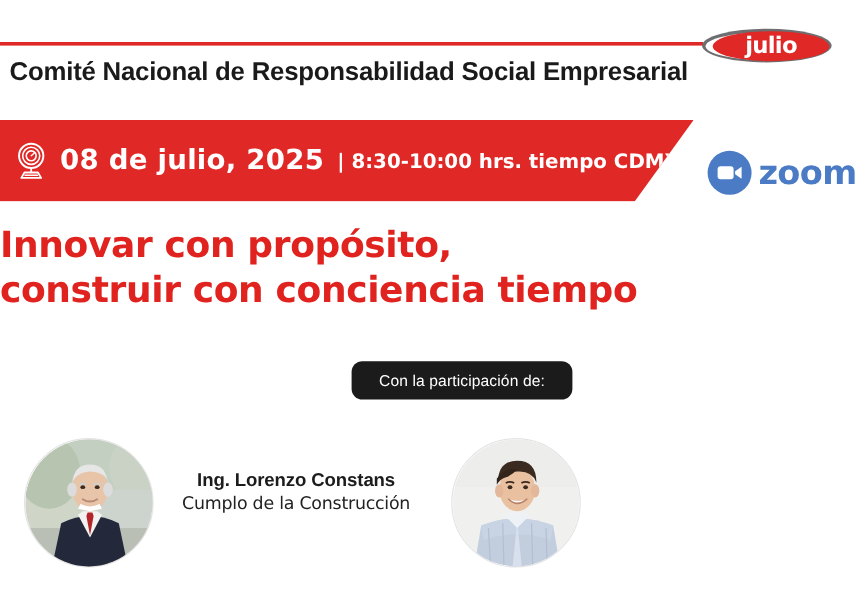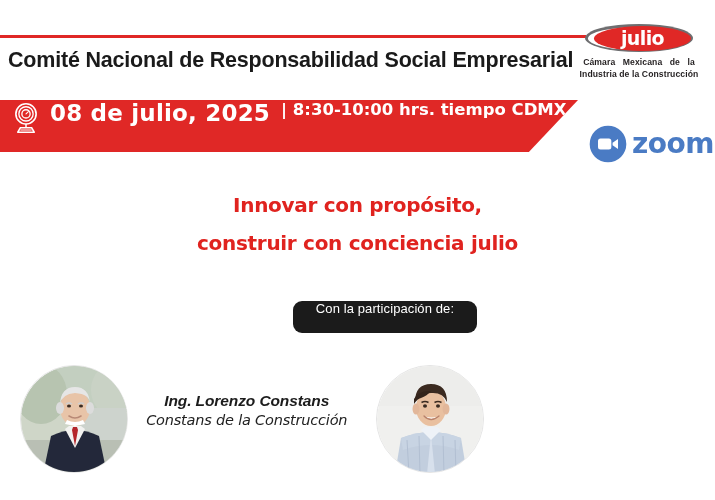--- a/index.html
+++ b/index.html
@@ -115,25 +115,25 @@
   .cmic-sub .line2 {
     display: block;
   }
 
   
   .date-banner {
     position: absolute;
     left: 0;
     top: 100px;
     width: 578px;
-    height: 52px;
+    height: 68px;
     background: #e02826;
     clip-path: polygon(0 0, 100% 0, 91.5% 100%, 0 100%);
     display: flex;
-    align-items: flex-start;
+    align-items: center;
   }
   .webcam-icon {
     margin-left: 8px;
     width: 36px;
     height: 36px;
     flex: none;
   }
   .date-text {
     margin-left: 6px;
     color: #ffffff;
@@ -174,41 +174,40 @@
     line-height: 1;
     font-family: "DejaVu Sans", sans-serif;
   }
 
   
   .main-title {
     position: absolute;
     left: 0;
     top: 186px;
     width: 715px;
-    text-align: center;
     color: #e0231f;
-    font-size: 20px;
+    font-size: 30px;
     font-weight: bold;
     line-height: 38px;
     letter-spacing: -0.3px;
     font-family: "DejaVu Sans", sans-serif;
   }
   .main-title .l1, .main-title .l2 { display: block; }
 
   
   .participation-badge {
     position: absolute;
     left: 293px;
     top: 301px;
     width: 184px;
     height: 32px;
     background: #1b1b1b;
     border-radius: 9px;
     display: flex;
-    align-items: flex-start;
+    align-items: center;
     justify-content: center;
   }
   .participation-badge span {
     color: #ffffff;
     font-size: 13px;
     letter-spacing: 0.1px;
   }
 
   
   .speakers {
@@ -218,21 +217,20 @@
     width: 715px;
     height: 125px;
     display: flex;
   }
   .speaker {
     width: 357.5px;
     display: flex;
     align-items: flex-start;
     padding-top: 2px;
     box-sizing: border-box;
-    font-style: italic;
   }
   .speaker-1 { padding-left: 20px; }
   .speaker-2 { padding-left: 18px; }
 
   .avatar {
     width: 108px;
     height: 108px;
     border-radius: 50%;
     flex: none;
     overflow: hidden;
@@ -275,24 +273,20 @@
   <div class="header-rule"></div>
 
   <div class="header-title">Comité Nacional de Responsabilidad Social Empresarial</div>
 
   <div class="cmic-logo">
     <div class="cmic-badge">
       <div class="swoosh-outer"></div>
       <div class="swoosh-inner"></div>
       <div class="pill"></div>
       <div class="wordmark">julio</div>
-    </div>
-    <div class="cmic-sub">
-      <span class="line1">Cámara Mexicana de la</span>
-      <span class="line2">Industria de la Construcción</span>
     </div>
   </div>
 
   <div class="date-banner">
     <svg class="webcam-icon" viewBox="0 0 48 48">
       <circle cx="24" cy="18.5" r="13.5" fill="none" stroke="#ffffff" stroke-width="2.2"></circle>
       <circle cx="24" cy="18.5" r="9.5" fill="none" stroke="#ffffff" stroke-width="1.8"></circle>
       <circle cx="24" cy="18.5" r="5.5" fill="none" stroke="#ffffff" stroke-width="1.8"></circle>
       <line x1="24" y1="18.5" x2="27.2" y2="15.6" stroke="#ffffff" stroke-width="1.5" stroke-linecap="round"></line>
       <path d="M24 32 L24 37" stroke="#ffffff" stroke-width="2"></path>
@@ -307,21 +301,21 @@
     <svg class="zoom-mark" viewBox="0 0 48 48">
       <circle cx="24" cy="24" r="22" fill="#4a7bc4"></circle>
       <rect x="12" y="17.5" width="16" height="13" rx="3" fill="#ffffff"></rect>
       <path d="M29.5 22.5 L36 18 L36 30 L29.5 25.5 Z" fill="#ffffff"></path>
     </svg>
     <span class="zoom-word">zoom</span>
   </div>
 
   <div class="main-title">
     <span class="l1">Innovar con propósito,</span>
-    <span class="l2">construir con conciencia julio</span>
+    <span class="l2">construir con conciencia tiempo</span>
   </div>
 
   <div class="participation-badge">
     <span>Con la participación de:</span>
   </div>
 
   <div class="speakers">
 
     <div class="speaker speaker-1">
       <div class="avatar">
@@ -350,21 +344,21 @@
             <path d="M45 38 Q48 36 51 38" stroke="#cfcfcf" stroke-width="1.4" fill="none"></path>
             <path d="M57 38 Q60 36 63 38" stroke="#cfcfcf" stroke-width="1.4" fill="none"></path>
             <path d="M48 50 Q54 54 60 50" stroke="#b98a76" stroke-width="1.6" fill="none" stroke-linecap="round"></path>
             <path d="M44 58 L54 60 L64 58 L62 54 Q54 58 46 54 Z" fill="#ffffff"></path>
           </g>
         </svg>
       </div>
       <div class="speaker-text">
         <div class="speaker-name">Ing. Lorenzo Constans</div>
         <div class="speaker-role">
-          <span class="r2">Constans de la Construcción</span>
+          <span class="r2">Cumplo de la Construcción</span>
         </div>
       </div>
     </div>
 
     <div class="speaker speaker-2">
       <div class="avatar">
         <svg viewBox="0 0 108 108" width="108" height="108">
           <defs>
             <clipPath id="clip2">
                 <circle cx="54" cy="54" r="54"></circle>

